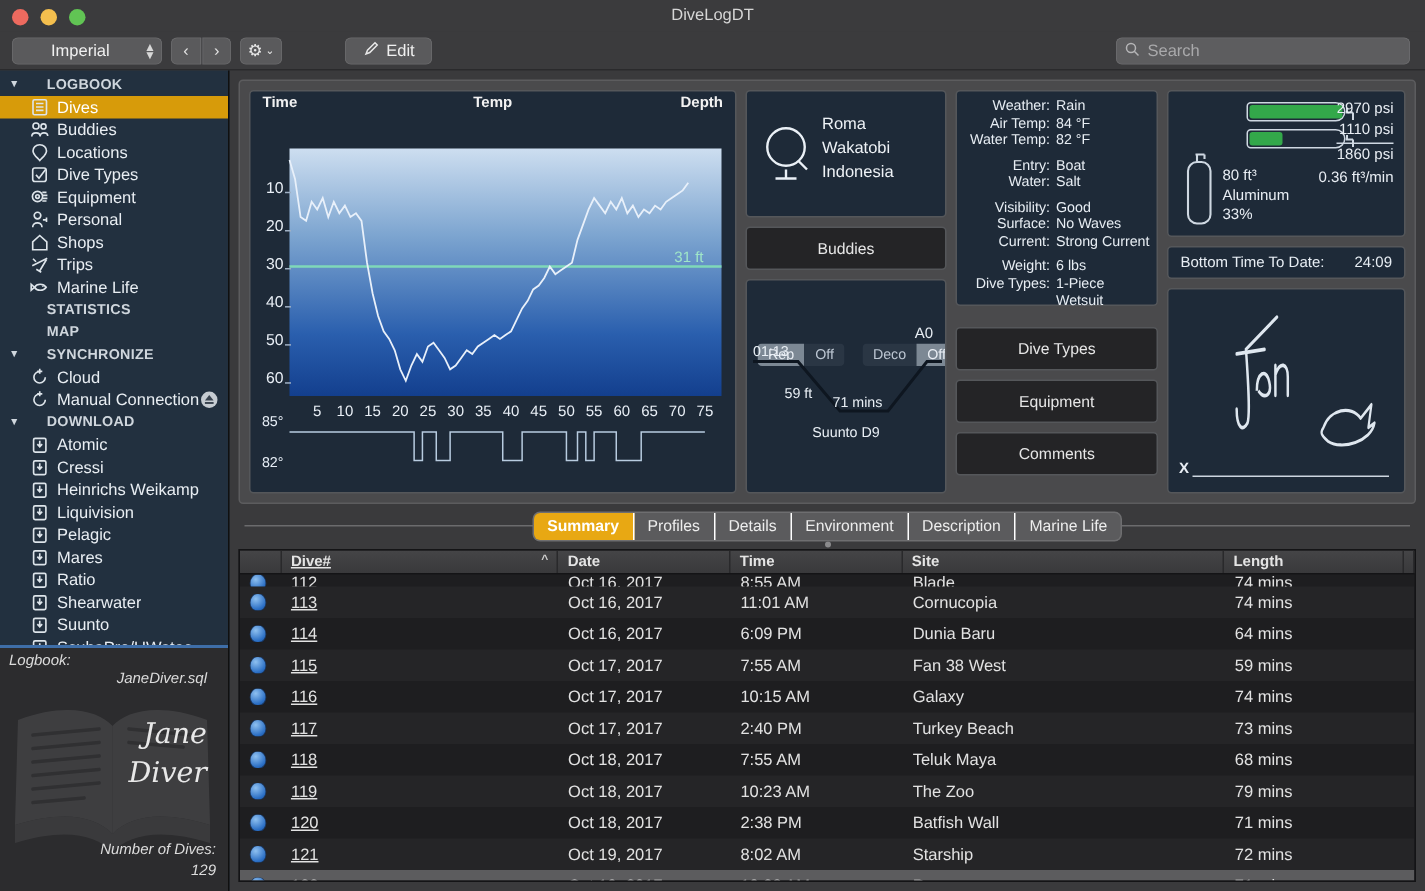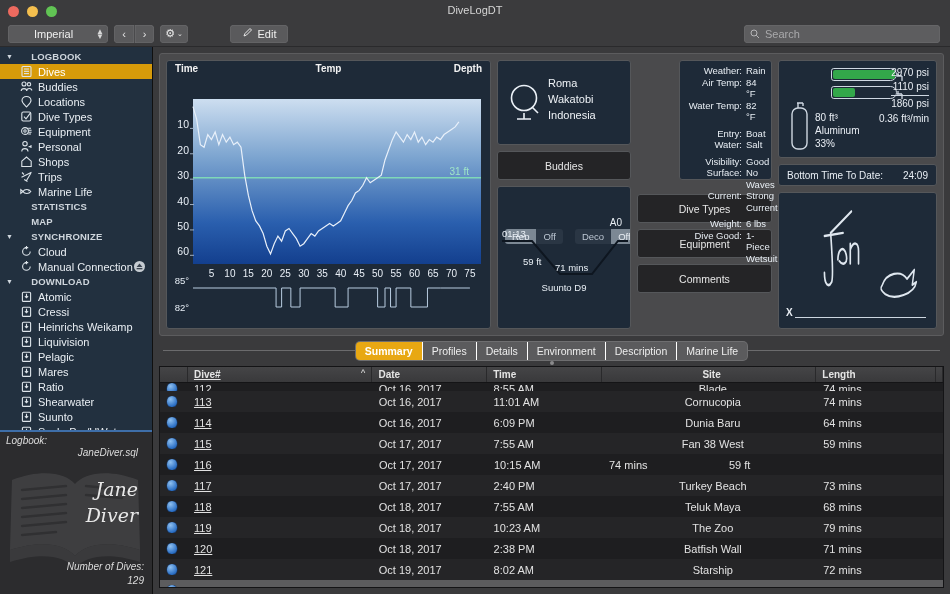--- a/index.html
+++ b/index.html
@@ -155,21 +155,21 @@
   .computerpanel { flex: 1; position: relative; overflow: hidden; }
   .togglerow { position: absolute; left: 7px; top: 6px; display: flex; gap: 12px; }
   .toggle { display: flex; border-radius: 3px; overflow: hidden; margin-top: 36px; }
   .toggle span { font-size: 9.5px; padding: 2px 7px; color: #bcc6d2; }
   .toggle .on { background: #7c8894; color: #e9eef4; }
   .toggle .off { background: #2a3644; }
   .toggle .sel { background: #7c8894; color: #e9eef4; }
   .a0 { position: absolute; right: 8px; top: 30px; font-size: 10px; color: #e8eef4; }
 
   .cond-col { width: 135px; flex: none; display: flex; flex-direction: column; gap: 6px; }
-  .condpanel { height: 120px; flex: none; padding: 4px 4px 0 2px; margin-left: 42px; }
+  .condpanel { height: 144px; flex: none; padding: 4px 4px 0 2px; }
   .condrow { display: flex; font-size: 9.5px; color: #e7edf3; line-height: 11.5px; }
   .condrow .k { width: 64px; text-align: right; padding-right: 4px; flex: none; }
   .condrow .v { flex: 1; }
   .condgap { height: 5px; }
   .btn-tall { height: 29px; flex: none; }
   .spacer6 { height: 2px; }
 
   .right-col { flex: 1; display: flex; flex-direction: column; gap: 6px; min-width: 0; }
   .tankpanel { height: 98px; flex: none; position: relative; }
   .btpanel { height: 22px; flex: none; display: flex; align-items: center; justify-content: space-between; padding: 0 8px; font-size: 10px; color: #e8eef4; }
@@ -200,21 +200,21 @@
 
   
   .tablewrap { flex: 1; min-height: 0; margin: 0 6px 6px 6px; border: 1px solid #141416; background: #1e1e20; display: flex; flex-direction: column; overflow: hidden; }
   .thead { height: 16px; flex: none; background: linear-gradient(#454547,#39393b); display: flex; font-size: 10px; font-weight: bold; color: #e4e4e4; border-bottom: 1px solid #141416; }
   .th { padding: 2px 0 0 6px; border-right: 1px solid #29292b; position: relative; overflow: hidden; white-space: nowrap; }
   .th .sortarrow { position: absolute; right: 6px; top: 1px; font-size: 8px; color: #cfcfcf; }
   .c-icon { width: 28px; }
   .c-dive { width: 185px; text-decoration: underline; }
   .c-date { width: 115px; }
   .c-time { width: 115px; }
-  .c-site { width: 215px; text-align: center; }
+  .c-site { width: 215px; }
   .c-len  { width: 120px; }
   .c-depth{ flex: 1; }
   .tbody { flex: 1; overflow: hidden; position: relative; }
   .trow { height: 21px; display: flex; align-items: center; font-size: 11px; color: #e2e2e2; }
   .trow.alt { background: #252527; }
   .trow.sel { background: #5c5c5e; }
   .trow.clipped { height: 8px; overflow: hidden; align-items: flex-start; }
   .td { padding-left: 6px; white-space: nowrap; overflow: hidden; }
   .td.c-icon { padding-left: 7px; }
   .dot-icon { width: 10px; height: 11px; border-radius: 50% 50% 45% 45%; background: radial-gradient(circle at 35% 30%, #8ec0f0, #2a6ec4 70%, #1a4a8c); box-shadow: 0 0 0 .5px #14386b; }
@@ -655,21 +655,21 @@
               <div class="condrow">
                 <span class="k">Current:</span>
                 <span class="v">Strong Current</span>
               </div>
               <div class="condgap"></div>
               <div class="condrow">
                 <span class="k">Weight:</span>
                 <span class="v">6 lbs</span>
               </div>
               <div class="condrow">
-                <span class="k">Dive Good:</span>
+                <span class="k">Dive Types:</span>
                 <span class="v">1-Piece Wetsuit</span>
               </div>
             </div>
           <div class="spacer6"></div>
           <div class="btn-dark btn-tall">Dive Types</div>
           <div class="btn-dark btn-tall">Equipment</div>
           <div class="btn-dark btn-tall">Comments</div>
         </div>
 
         <div class="right-col">
@@ -798,20 +798,21 @@
               <div class="td c-len">59 mins</div>
               <div class="td c-depth">74 ft</div>
             </div>
             <div class="trow">
               <div class="td c-icon">
                 <div class="dot-icon"></div>
               </div>
               <div class="td c-dive">116</div>
               <div class="td c-date">Oct 17, 2017</div>
               <div class="td c-time">10:15 AM</div>
+              <div class="td c-site">Galaxy</div>
               <div class="td c-len">74 mins</div>
               <div class="td c-depth">59 ft</div>
             </div>
             <div class="trow alt">
               <div class="td c-icon">
                 <div class="dot-icon"></div>
               </div>
               <div class="td c-dive">117</div>
               <div class="td c-date">Oct 17, 2017</div>
               <div class="td c-time">2:40 PM</div>

